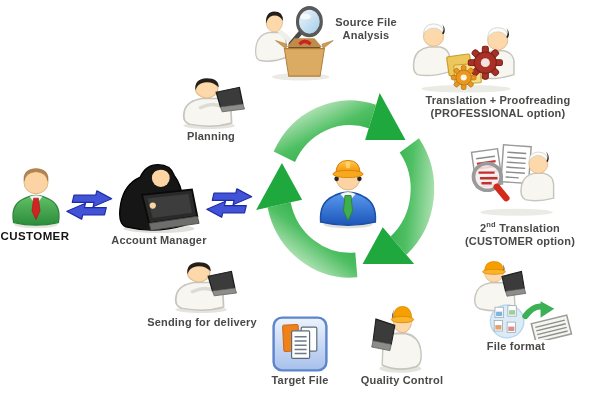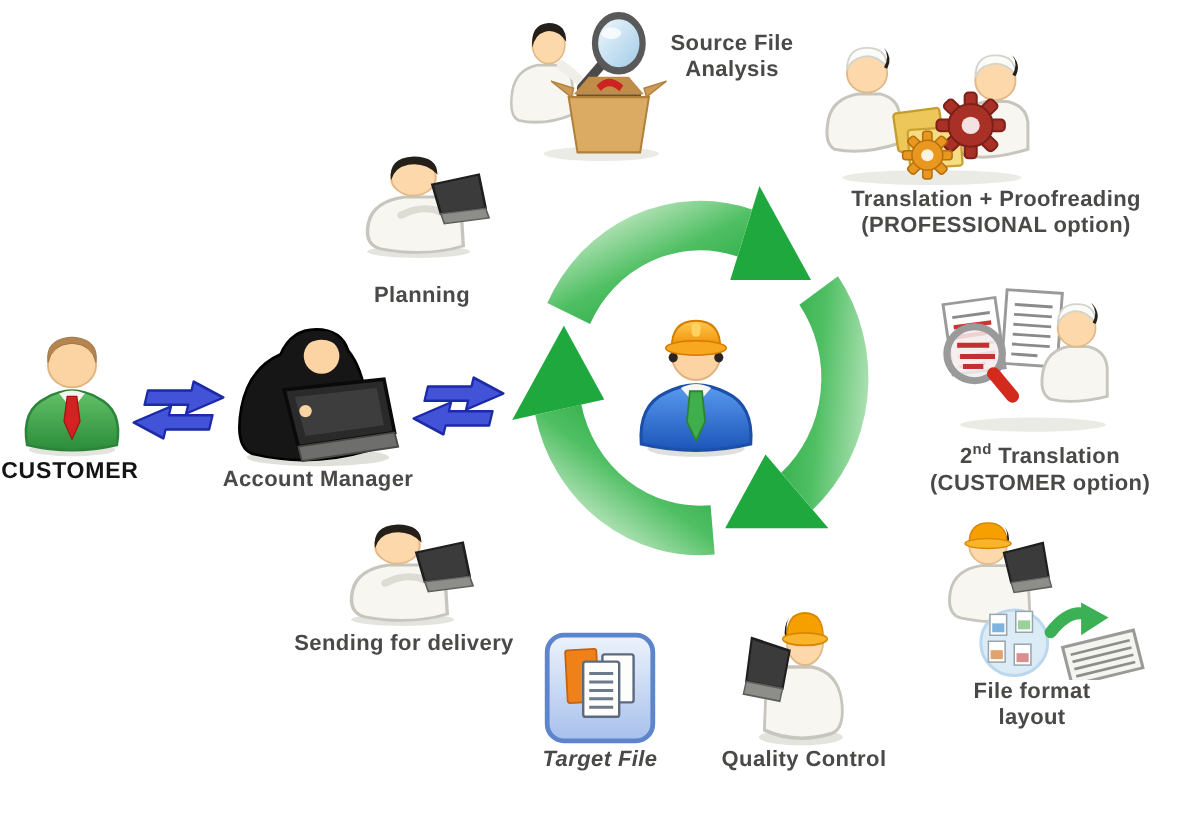--- a/index.html
+++ b/index.html
@@ -22,27 +22,27 @@
   .p-source  {left:248px;top:2px;width:94px;height:80px;}
   .p-trans   {left:408px;top:12px;width:116px;height:82px;}
   .p-proof2  {left:464px;top:140px;width:102px;height:78px;}
   .p-fileformat{left:460px;top:258px;width:114px;height:82px;}
   .p-quality {left:364px;top:302px;width:70px;height:72px;}
   .p-target  {left:270px;top:314px;width:60px;height:60px;}
   .p-sending {left:160px;top:258px;width:86px;height:56px;}
   
   .l-customer{left:-4px;top:230px;width:78px;}
   .l-account {left:100px;top:234px;width:118px;}
-  .l-planning{left:168px;top:142px;width:86px;}
+  .l-planning{left:168px;top:130px;width:86px;}
   .l-source  {left:320px;top:16px;width:92px;}
   .l-trans   {left:398px;top:94px;width:200px;}
   .l-proof2  {left:458px;top:218px;width:124px;}
   .l-fileformat{left:462px;top:340px;width:108px;}
   .l-quality {left:352px;top:374px;width:100px;}
-  .l-target  {left:263px;top:374px;width:74px;font-style:italic;}
+  .l-target  {left:263px;top:374px;width:74px;}
   .l-sending {left:134px;top:316px;width:136px;}
   .l-pm      {left:296px;top:231px;width:104px;}
 </style>
 </head>
 <body>
 
 <div class="stage">
 
   <div class="fig p-cycle">
     <svg viewBox="-6 -6 212 212" preserveAspectRatio="none">
@@ -317,19 +317,18 @@
   <div class="lbl l-source">
     <div>Source File</div>
     <div>Analysis</div>
   </div>
   <div class="lbl l-proof2">
     <div><span>2</span><sup>nd</sup><span> Translation</span></div>
     <div>(CUSTOMER option)</div>
   </div>
   <div class="lbl l-fileformat">
     <div>File format</div>
-    <div>layout</div>
   </div>
   <div class="lbl l-quality">Quality Control</div>
   <div class="lbl l-target">Target File</div>
   <div class="lbl l-sending">Sending for delivery</div>
 
 </div>
 
 </body></html>

